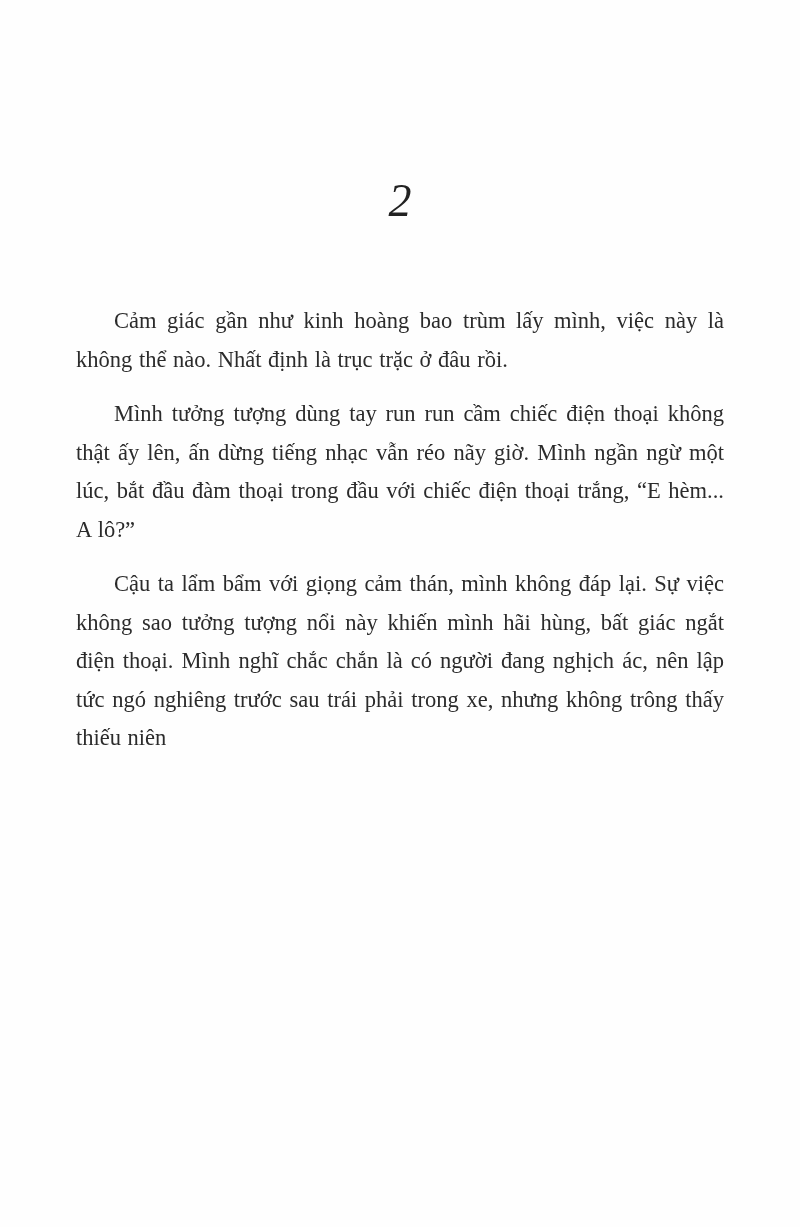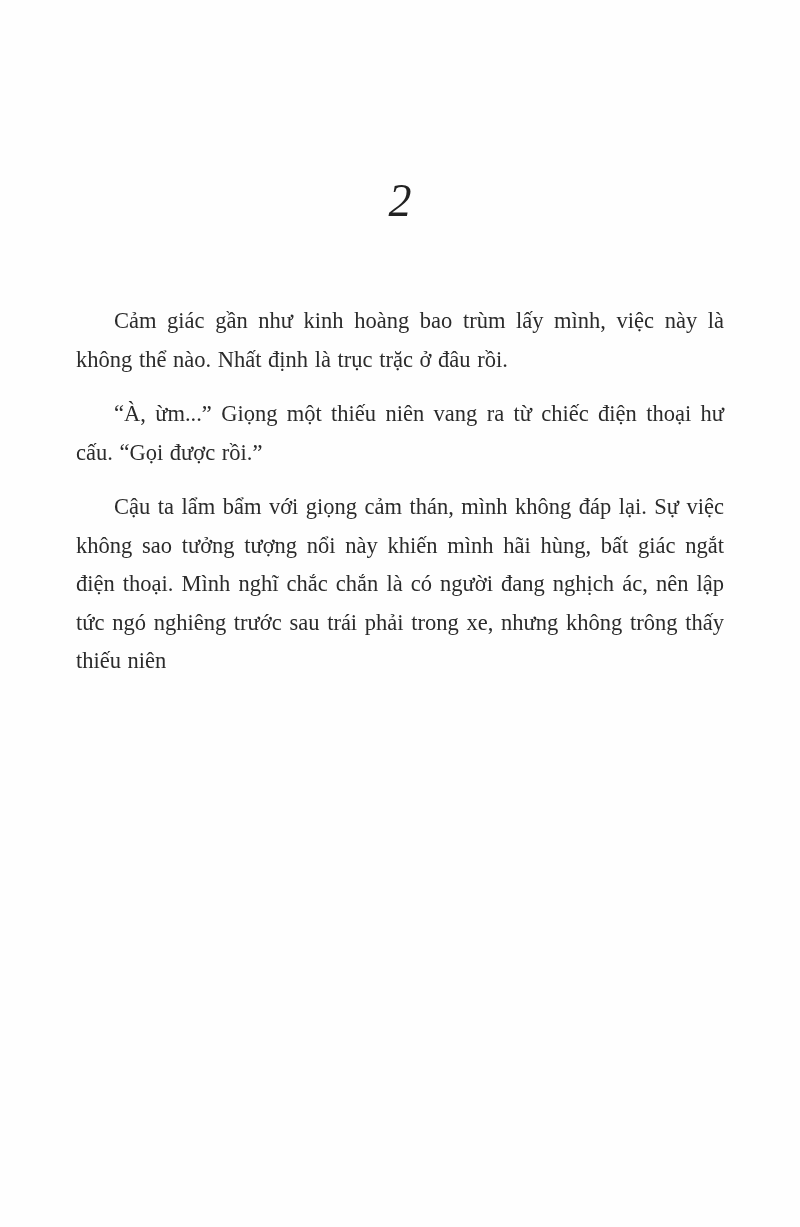--- a/index.html
+++ b/index.html
@@ -38,16 +38,16 @@
   }
 </style>
 </head>
 <body>
 
 <div class="book-page">
   <h2 class="chapter-number">2</h2>
 
   <div class="body-text">
     <p>Cảm giác gần như kinh hoàng bao trùm lấy mình, việc này là không thể nào. Nhất định là trục trặc ở đâu rồi.</p>
-    <p>“À, ừm...” Giọng một thiếu niên vang ra từ chiếc điện thoại hư cấu. “Gọi được rồi.”</p>
+    <p>Mình tưởng tượng dùng tay run run cầm chiếc điện thoại không thật ấy lên, ấn dừng tiếng nhạc vẫn réo nãy giờ. Mình ngần ngừ một lúc, bắt đầu đàm thoại trong đầu với chiếc điện thoại trắng, “E hèm... A lô?”</p>
     <p>Cậu ta lẩm bẩm với giọng cảm thán, mình không đáp lại. Sự việc không sao tưởng tượng nổi này khiến mình hãi hùng, bất giác ngắt điện thoại. Mình nghĩ chắc chắn là có người đang nghịch ác, nên lập tức ngó nghiêng trước sau trái phải trong xe, nhưng không trông thấy thiếu niên</p>
   </div>
 </div>
 
 </body></html>

